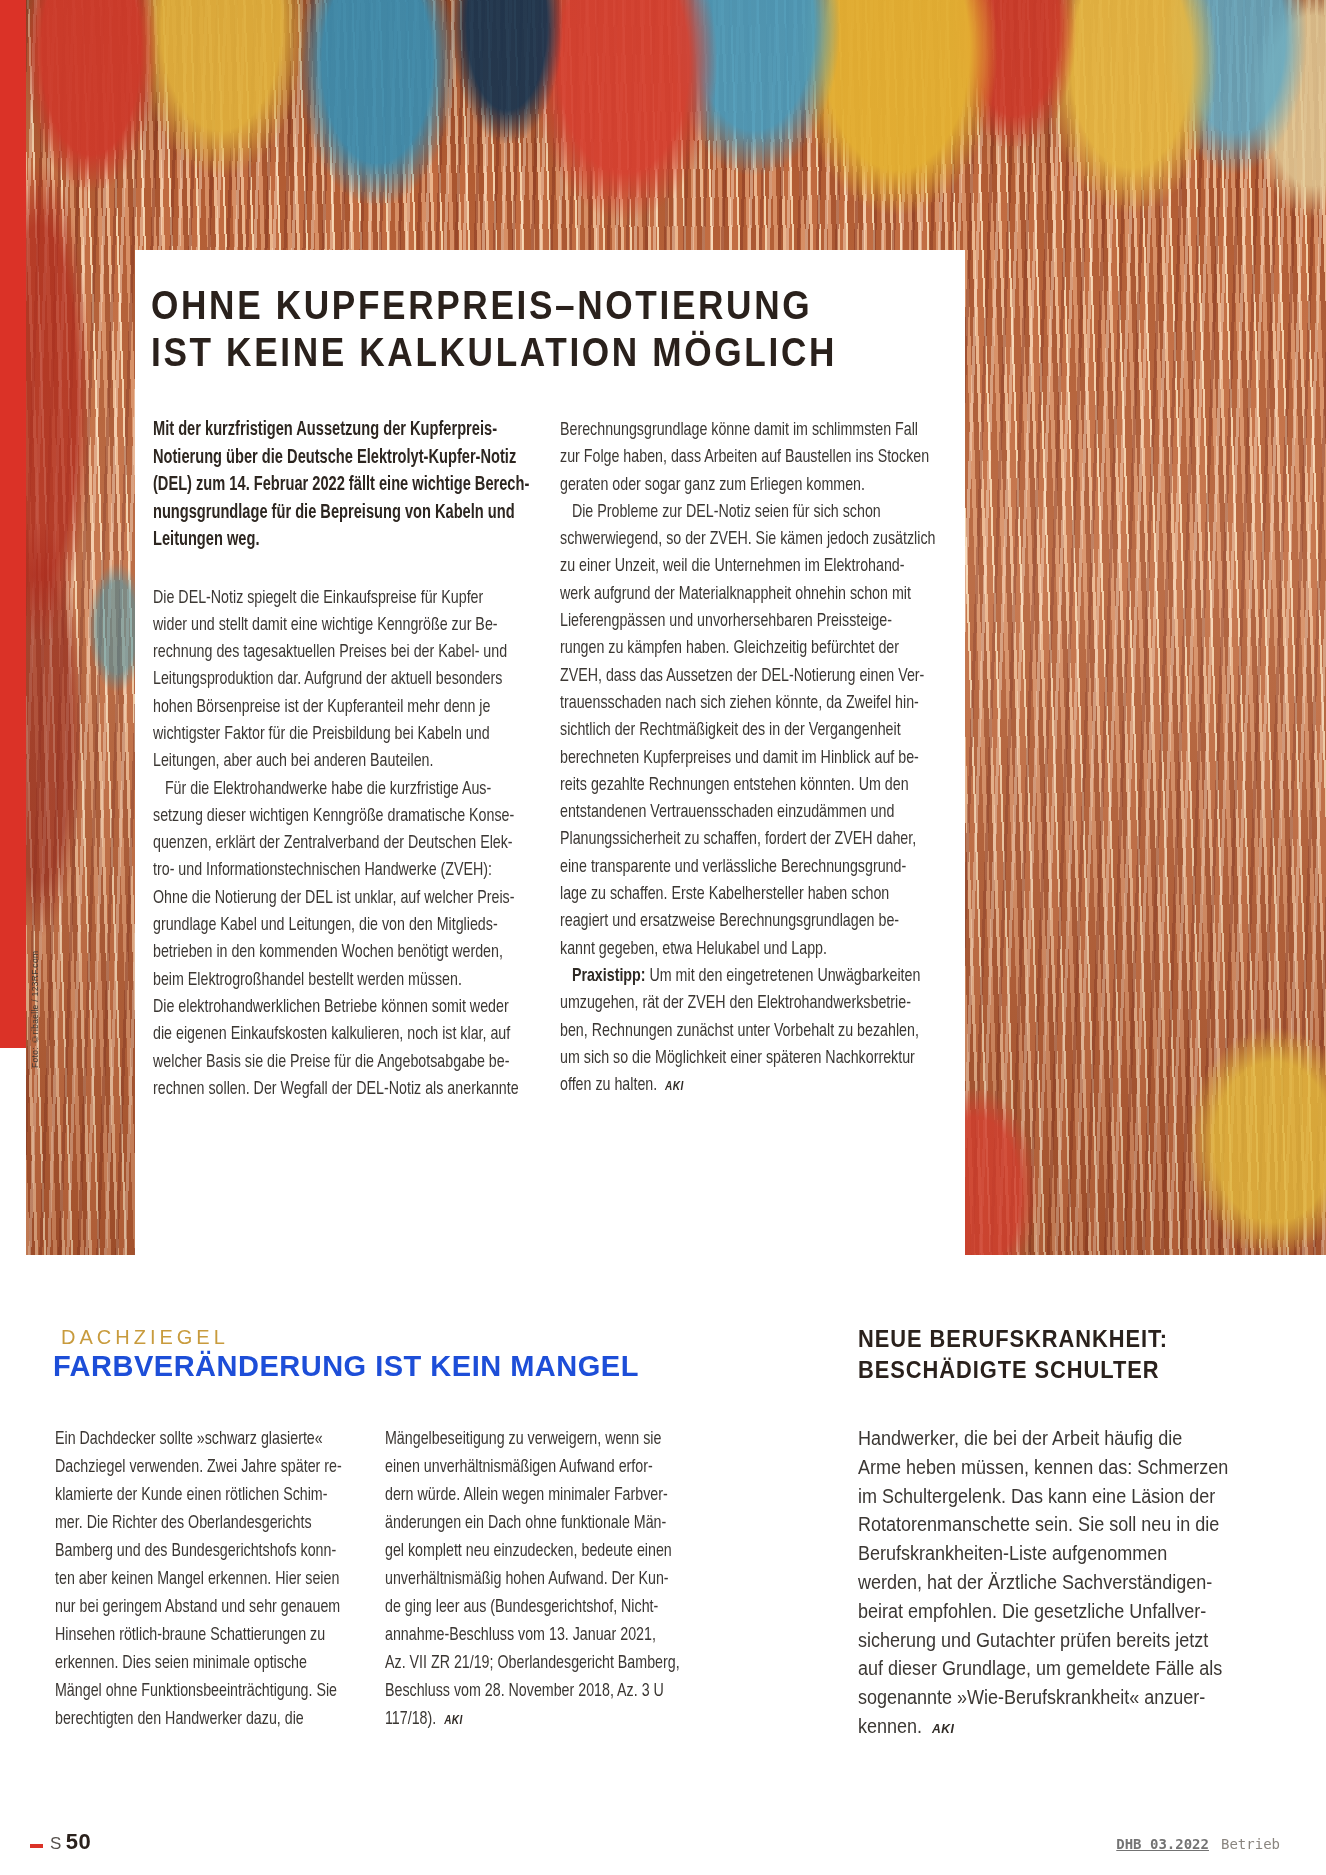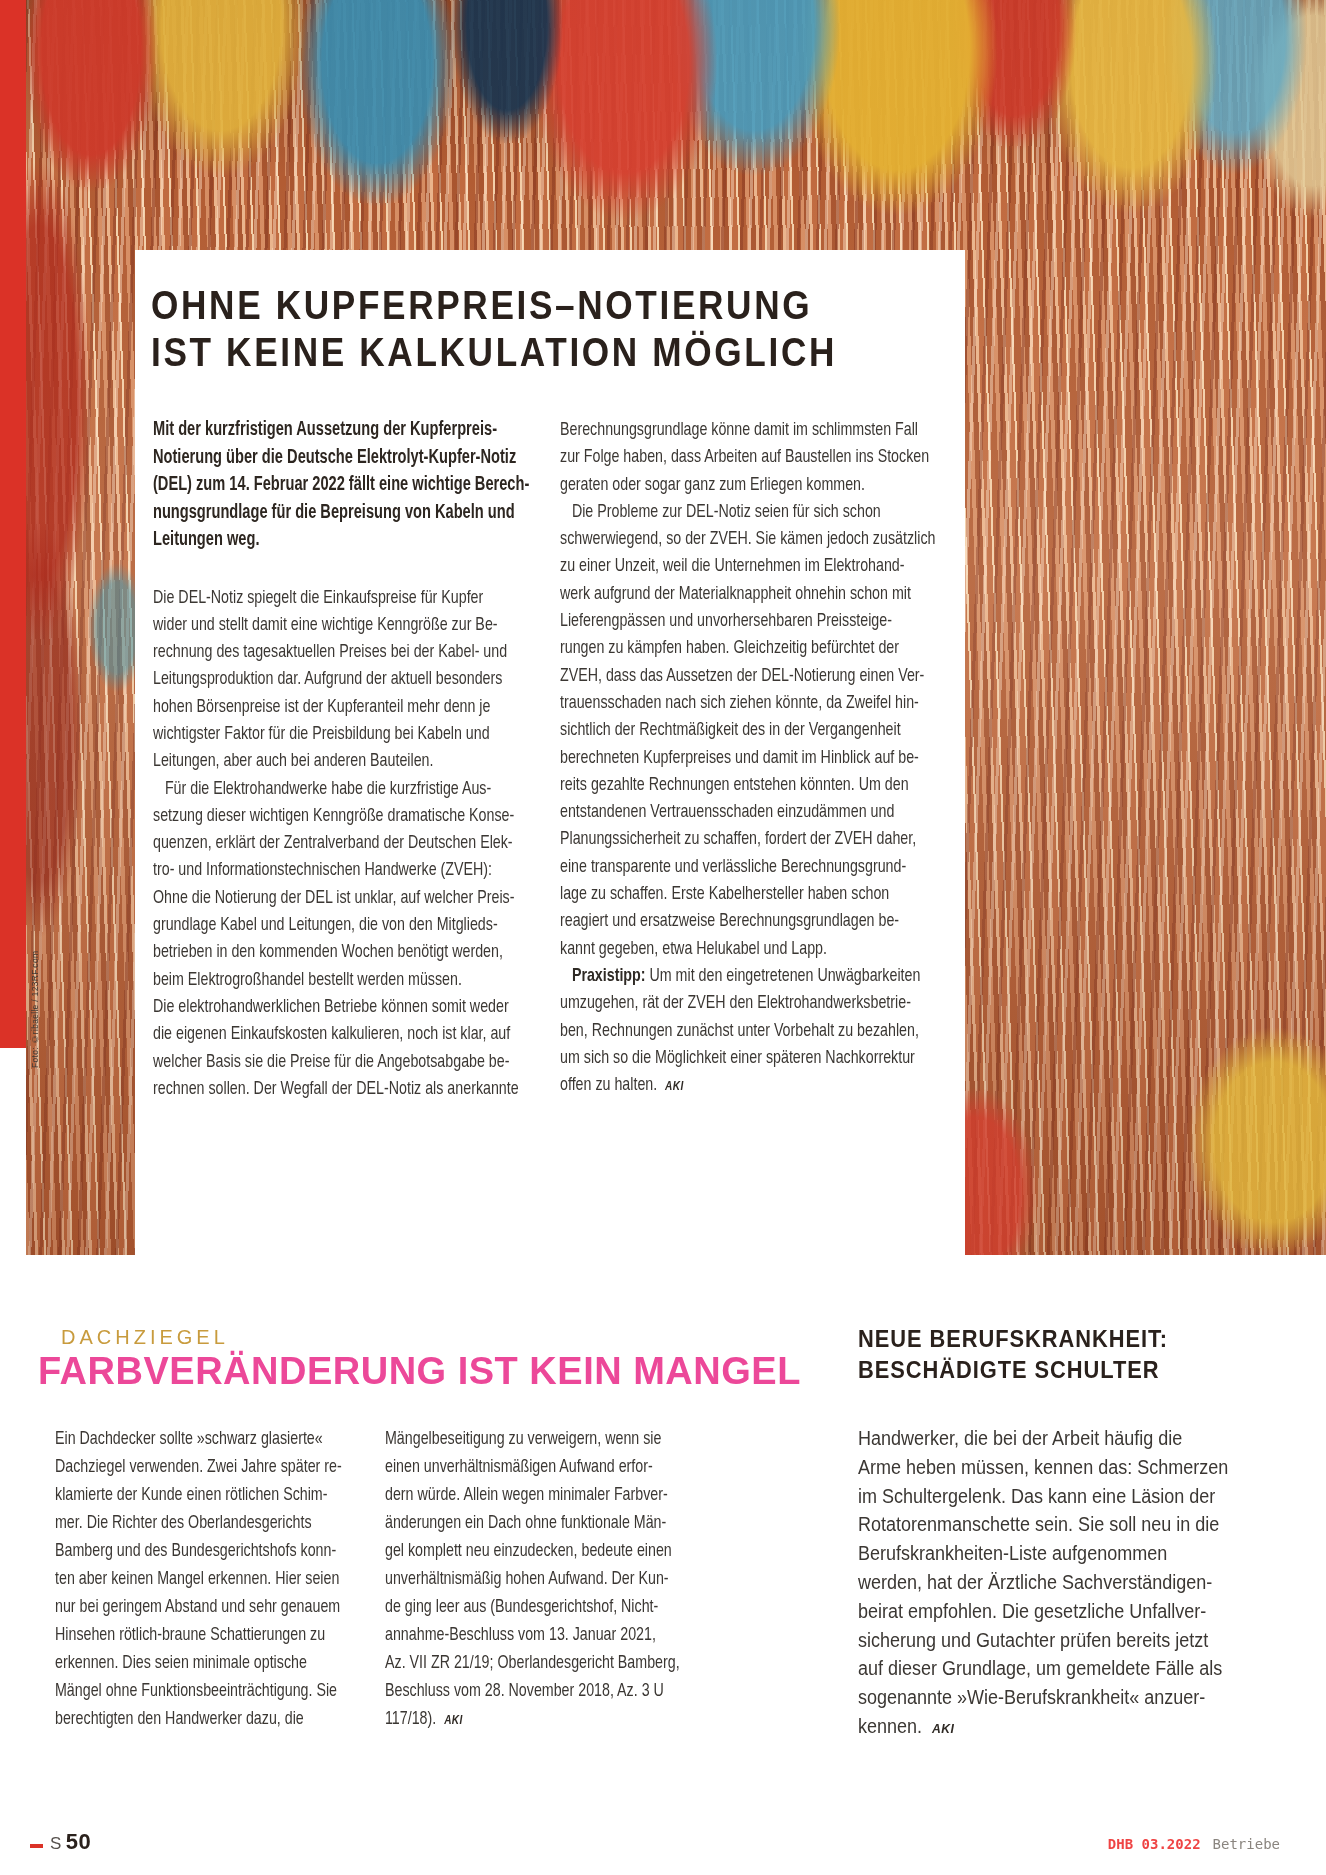--- a/index.html
+++ b/index.html
@@ -46,36 +46,36 @@
     letter-spacing:3px;color:#2a211c;transform:scaleX(.88);transform-origin:0 0;white-space:pre;}
   .col-l{position:absolute;left:18px;top:165px;width:545px;transform:scaleX(.75);transform-origin:0 0;}
   .col-r{position:absolute;left:425px;top:165px;width:545px;transform:scaleX(.75);transform-origin:0 0;}
   .intro{font-weight:700;font-size:19.5px;line-height:27.5px;color:#2d2620;white-space:pre;margin:0 0 30px 0;}
   .t{font-size:19px;line-height:27.3px;color:#3b3733;white-space:pre;margin:0;}
   .t b{font-weight:700;color:#2f2a25;}
   .author{font-style:italic;font-weight:700;font-size:13.5px;letter-spacing:.5px;color:#2f2a25;}
 
   
   .kicker{position:absolute;left:61px;top:1326px;font-size:20px;letter-spacing:4px;color:#c89b3d;}
-  .h2a{position:absolute;left:38px;top:1350px;font-size:38px;font-weight:700;letter-spacing:.5px;color:#ec4899;}
+  .h2a{position:absolute;left:53px;top:1350px;font-size:29px;font-weight:700;letter-spacing:.5px;color:#1d4ed8;}
   .h2b{position:absolute;left:858px;top:1324px;font-size:23px;font-weight:700;line-height:31px;
     letter-spacing:1px;color:#2a211c;transform:scaleX(.95);transform-origin:0 0;white-space:pre;}
   .bcol1{position:absolute;left:55px;top:1424px;width:430px;transform:scaleX(.75);transform-origin:0 0;}
   .bcol2{position:absolute;left:385px;top:1424px;width:450px;transform:scaleX(.75);transform-origin:0 0;}
   .bcol3{position:absolute;left:858px;top:1424px;width:480px;transform:scaleX(.9);transform-origin:0 0;}
   .bt{font-size:19px;line-height:28px;color:#3b3733;white-space:pre;margin:0;}
   .bt3{font-size:20px;line-height:28.8px;color:#3b3733;white-space:pre;margin:0;}
 
   
   .fdash{position:absolute;left:30px;top:1844px;width:13px;height:4px;background:#db3227;}
   .fpage{position:absolute;left:50px;top:1829px;color:#3b3733;}
   .fpage .pfx{font-size:17px;color:#55504c;}
   .fpage .num{font-size:22px;font-weight:700;color:#2a211c;letter-spacing:.5px;}
   .fright{position:absolute;right:46px;top:1836px;font-family:"DejaVu Sans Mono",monospace;font-size:14px;}
-  .fright .issue{font-weight:700;color:#ef4444;}
+  .fright .issue{font-weight:700;color:#737373;text-decoration:underline;}
   .fright .sect{color:#8a857f;margin-left:12px;}
 </style>
 </head>
 <body>
 
 <div class="page">
 
   <div class="accent-bar"></div>
 
   <div class="photo">
@@ -185,15 +185,15 @@
 werden, hat der Ärztliche Sachverständigen-
 beirat empfohlen. Die gesetzliche Unfallver-
 sicherung und Gutachter prüfen bereits jetzt
 auf dieser Grundlage, um gemeldete Fälle als
 sogenannte »Wie-Berufskrankheit« anzuer-
 kennen.  </span><span class="author">AKI</span></p>
   </div>
 
   <div class="fdash"></div>
   <div class="fpage"><span class="pfx">S</span> <span class="num">50</span></div>
-  <div class="fright"><span class="issue">DHB 03.2022</span><span class="sect">Betriebe</span></div>
+  <div class="fright"><span class="issue">DHB 03.2022</span><span class="sect">Betrieb</span></div>
 
 </div>
 
 </body></html>

